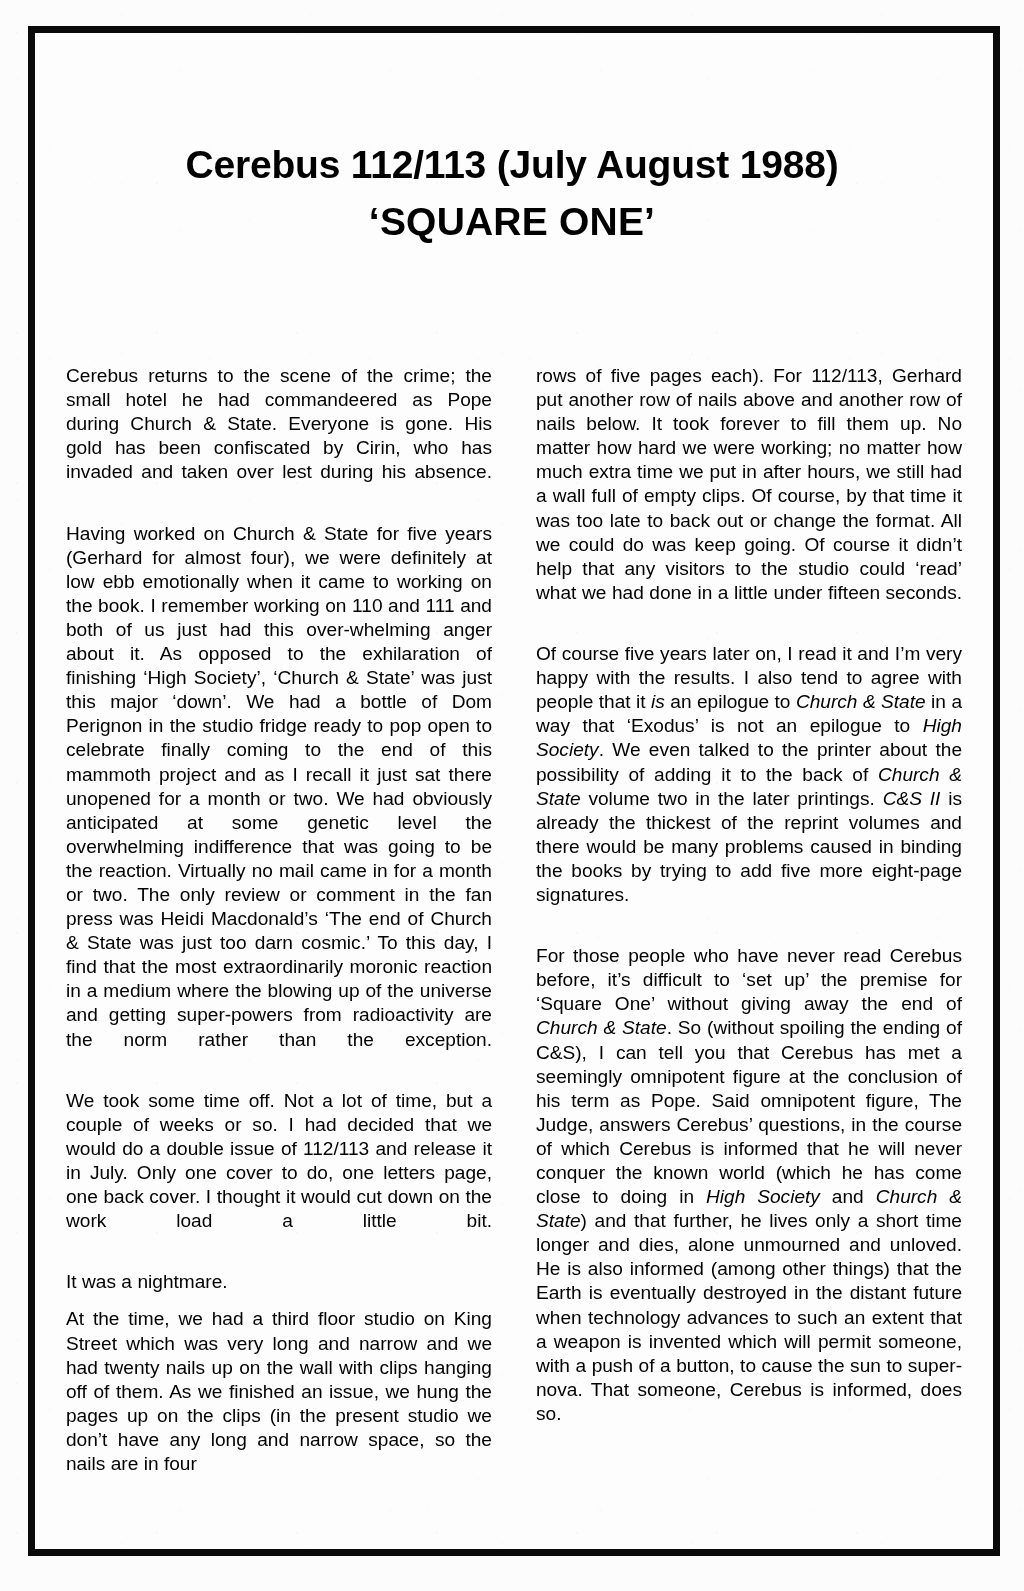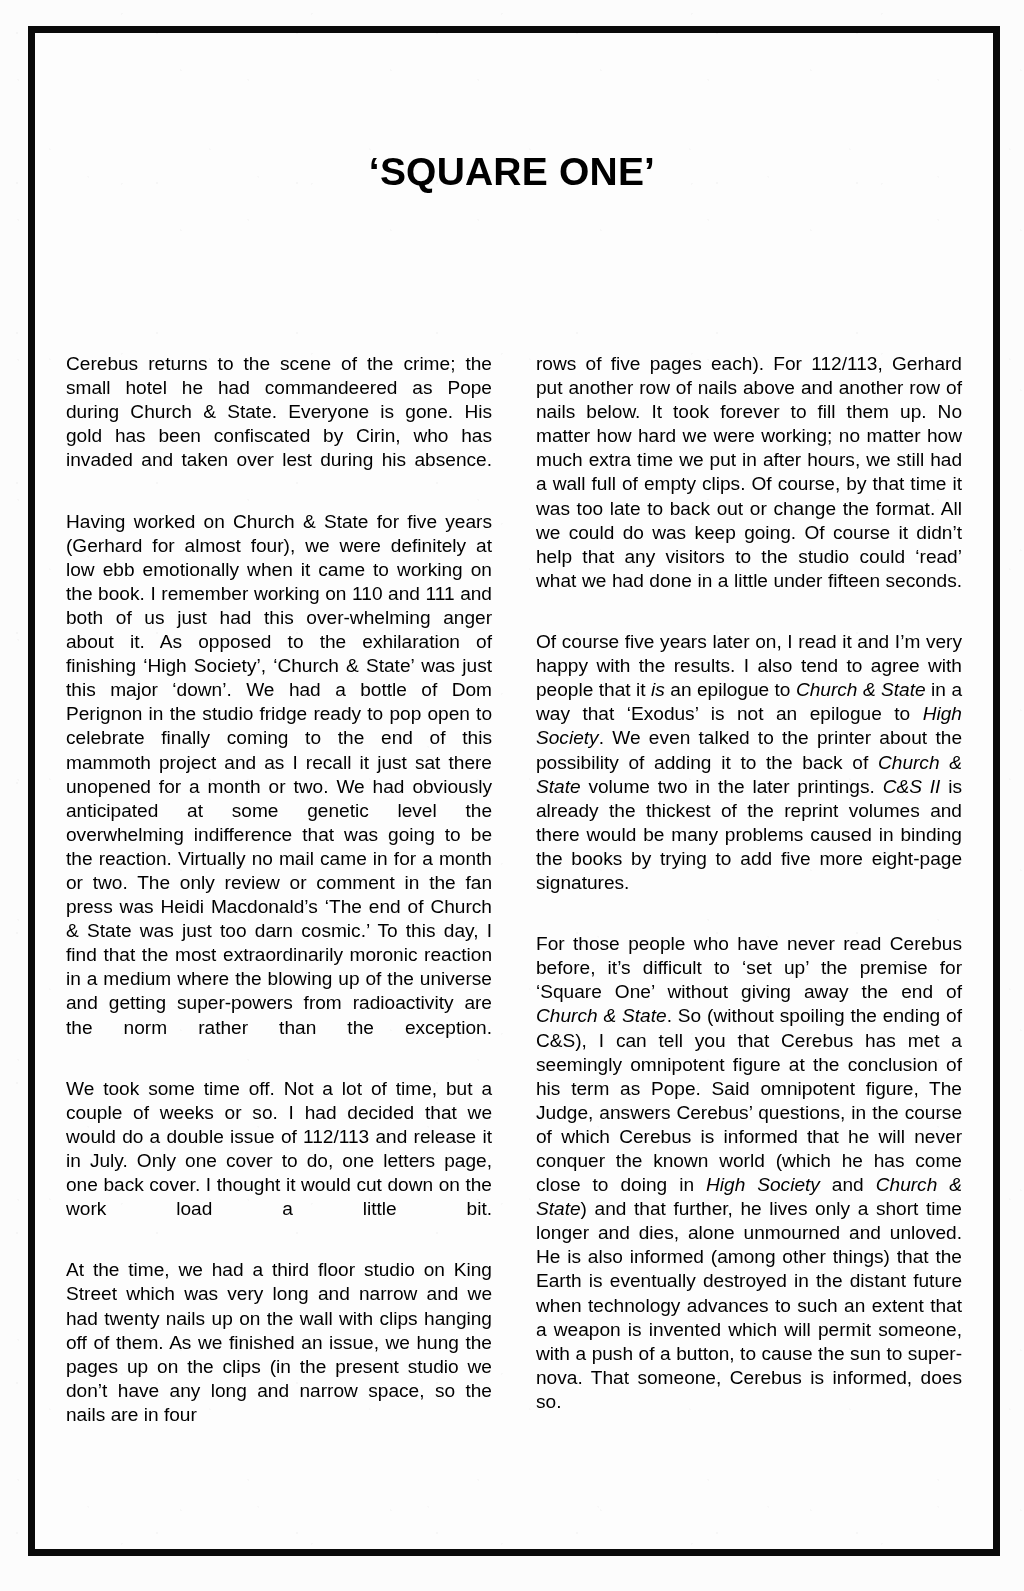--- a/index.html
+++ b/index.html
@@ -85,21 +85,21 @@
     font-weight: bold;
     letter-spacing: 0.2px;
     line-height: 52px;
     margin-top: 6px;
     white-space: nowrap;
   }
 
   .columns {
     position: absolute;
     left: 66px;
-    top: 352px;
+    top: 364px;
     width: 896px;
     display: flex;
     gap: 44px;
     align-items: flex-start;
     justify-content: center;
   }
   .col {
     width: 426px;
   }
 
@@ -131,29 +131,31 @@
 </head>
 <body>
 
 <div class="page">
 
   <div class="frame"></div>
 
   <div class="content">
 
     <div class="title-block">
+      <div class="title-line-1">Cerebus 112/113 (July August 1988)</div>
       <div class="title-line-2">‘SQUARE ONE’</div>
     </div>
 
     <div class="columns">
 
       <div class="col">
         <p>Cerebus returns to the scene of the crime; the small hotel he had commandeered as Pope during Church &amp; State. Everyone is gone. His gold has been confiscated by Cirin, who has invaded and taken over lest during his absence.</p>
         <p>Having worked on Church &amp; State for five years (Gerhard for almost four), we were definitely at low ebb emotionally when it came to working on the book. I remember working on 110 and 111 and both of us just had this over-whelming anger about it. As opposed to the exhilaration of finishing ‘High Society’, ‘Church &amp; State’ was just this major ‘down’. We had a bottle of Dom Perignon in the studio fridge ready to pop open to celebrate finally coming to the end of this mammoth project and as I recall it just sat there unopened for a month or two. We had obviously anticipated at some genetic level the overwhelming indifference that was going to be the reaction. Virtually no mail came in for a month or two. The only review or comment in the fan press was Heidi Macdonald’s ‘The end of Church &amp; State was just too darn cosmic.’ To this day, I find that the most extraordinarily moronic reaction in a medium where the blowing up of the universe and getting super-powers from radioactivity are the norm rather than the exception.</p>
         <p>We took some time off. Not a lot of time, but a couple of weeks or so. I had decided that we would do a double issue of 112/113 and release it in July. Only one cover to do, one letters page, one back cover. I thought it would cut down on the work load a little bit.</p>
+        <p class="nostretch">It was a nightmare.</p>
         <p class="nostretch">At the time, we had a third floor studio on King Street which was very long and narrow and we had twenty nails up on the wall with clips hanging off of them. As we finished an issue, we hung the pages up on the clips (in the present studio we don’t have any long and narrow space, so the nails are in four</p>
       </div>
 
       <div class="col">
         <p>rows of five pages each). For 112/113, Gerhard put another row of nails above and another row of nails below. It took forever to fill them up. No matter how hard we were working; no matter how much extra time we put in after hours, we still had a wall full of empty clips. Of course, by that time it was too late to back out or change the format. All we could do was keep going. Of course it didn’t help that any visitors to the studio could ‘read’ what we had done in a little under fifteen seconds.</p>
 
         <p><span>Of course five years later on, I read it and I’m very happy with the results. I also tend to agree with people that it </span><em>is</em><span> an epilogue to </span><em>Church &amp; State</em><span> in a way that ‘Exodus’ is not an epilogue to </span><em>High Society</em><span>. We even talked to the printer about the possibility of adding it to the back of </span><em>Church &amp; State</em><span> volume two in the later printings. </span><em>C&amp;S II</em><span> is already the thickest of the reprint volumes and there would be many problems caused in binding the books by trying to add five more eight-page signatures.</span></p>
 
         <p><span>For those people who have never read Cerebus before, it’s difficult to ‘set up’ the premise for ‘Square One’ without giving away the end of </span><em>Church &amp; State</em><span>. So (without spoiling the ending of C&amp;S), I can tell you that Cerebus has met a seemingly omnipotent figure at the conclusion of his term as Pope. Said omnipotent figure, The Judge, answers Cerebus’ questions, in the course of which Cerebus is informed that he will never conquer the known world (which he has come close to doing in </span><em>High Society</em><span> and </span><em>Church &amp; State</em><span>) and that further, he lives only a short time longer and dies, alone unmourned and unloved. He is also informed (among other things) that the Earth is eventually destroyed in the distant future when technology advances to such an extent that a weapon is invented which will permit someone, with a push of a button, to cause the sun to super-nova. That someone, Cerebus is informed, does so.</span></p>
 

